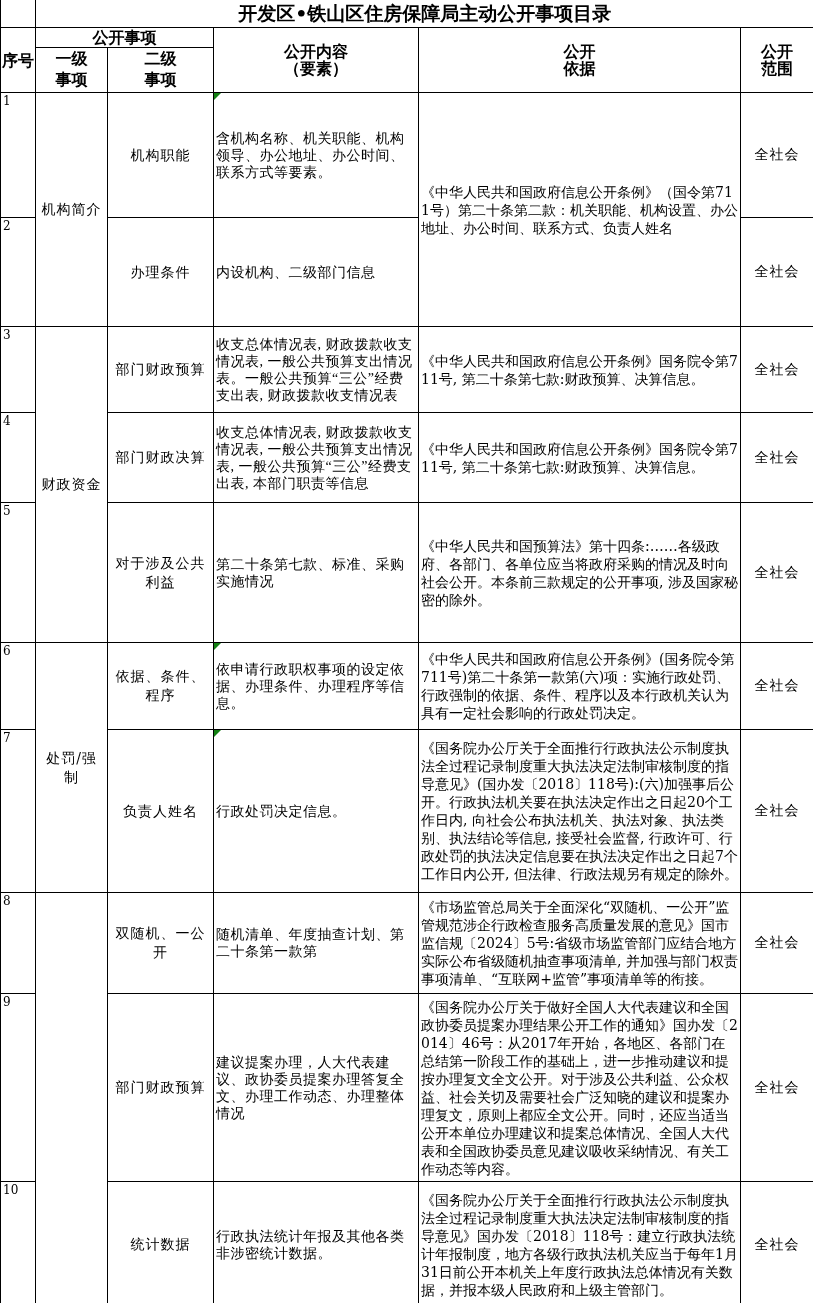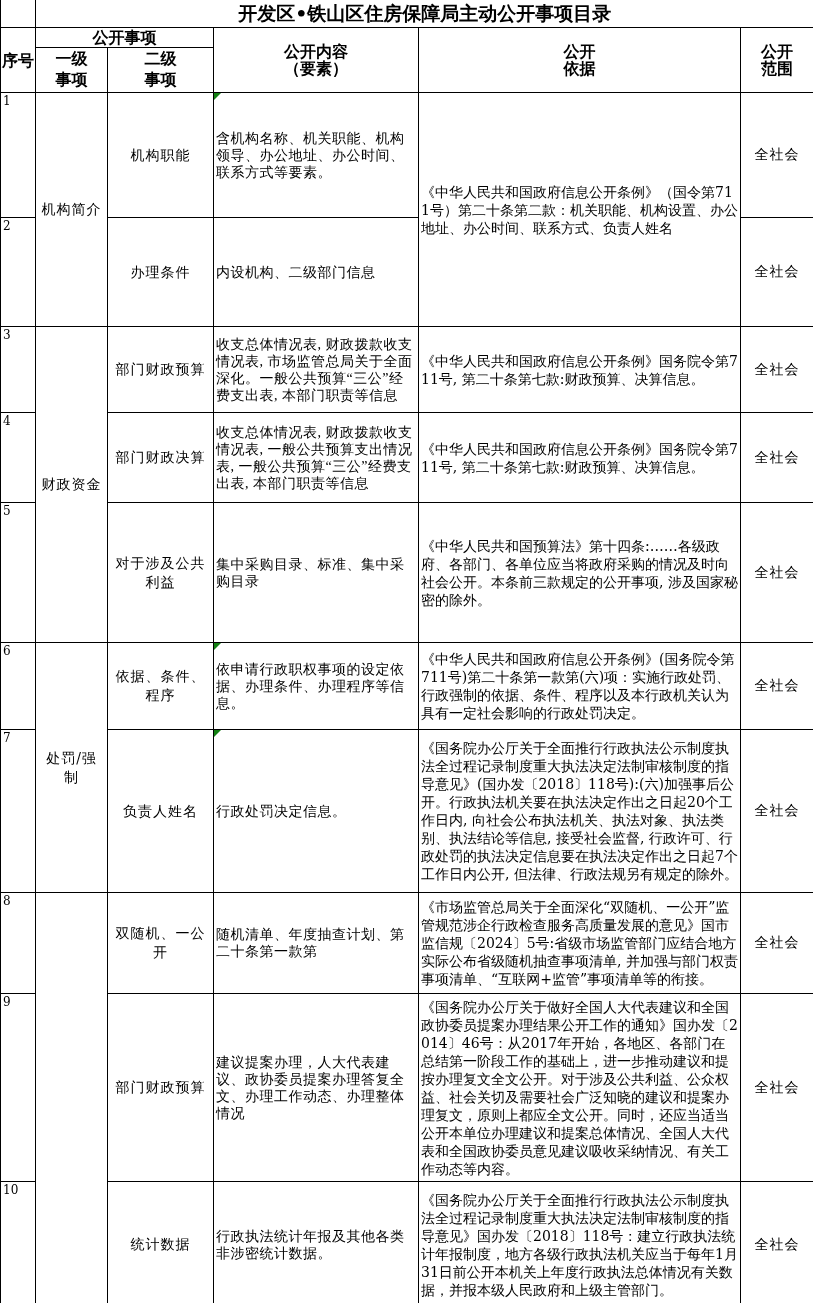--- a/index.html
+++ b/index.html
@@ -75,35 +75,35 @@
       <td class="c-seq">2</td>
       <td class="c-l2">办理条件</td>
       <td class="c-content">内设机构、二级部门信息</td>
       <td class="c-scope">全社会</td>
     </tr>
 
     <tr class="r3">
       <td class="c-seq">3</td>
       <td class="c-l1" rowspan="3">财政资金</td>
       <td class="c-l2">部门财政预算</td>
-      <td class="c-content">收支总体情况表, 财政拨款收支情况表, 市场监管总局关于全面深化。一般公共预算“三公”经费支出表, 本部门职责等信息</td>
+      <td class="c-content">收支总体情况表, 财政拨款收支情况表, 一般公共预算支出情况表。一般公共预算“三公”经费支出表, 财政拨款收支情况表</td>
       <td class="c-basis">《中华人民共和国政府信息公开条例》国务院令第711号, 第二十条第七款:财政预算、决算信息。</td>
       <td class="c-scope">全社会</td>
     </tr>
     <tr class="r4">
       <td class="c-seq">4</td>
       <td class="c-l2">部门财政决算</td>
       <td class="c-content">收支总体情况表, 财政拨款收支情况表, 一般公共预算支出情况表, 一般公共预算“三公”经费支出表, 本部门职责等信息</td>
       <td class="c-basis">《中华人民共和国政府信息公开条例》国务院令第711号, 第二十条第七款:财政预算、决算信息。</td>
       <td class="c-scope">全社会</td>
     </tr>
     <tr class="r5">
       <td class="c-seq">5</td>
       <td class="c-l2">对于涉及公共利益</td>
-      <td class="c-content">集中采购目录、标准、集中采购目录</td>
+      <td class="c-content">第二十条第七款、标准、采购实施情况</td>
       <td class="c-basis">《中华人民共和国预算法》第十四条:……各级政府、各部门、各单位应当将政府采购的情况及时向社会公开。本条前三款规定的公开事项, 涉及国家秘密的除外。</td>
       <td class="c-scope">全社会</td>
     </tr>
 
     <tr class="r6">
       <td class="c-seq">6</td>
       <td class="c-l1" rowspan="2">处罚/强制</td>
       <td class="c-l2">依据、条件、程序</td>
       <td class="c-content"><span class="tri"></span><span>依申请行政职权事项的设定依据、办理条件、办理程序等信息。</span></td>
       <td class="c-basis">《中华人民共和国政府信息公开条例》(国务院令第711号)第二十条第一款第(六)项：实施行政处罚、行政强制的依据、条件、程序以及本行政机关认为具有一定社会影响的行政处罚决定。</td>

